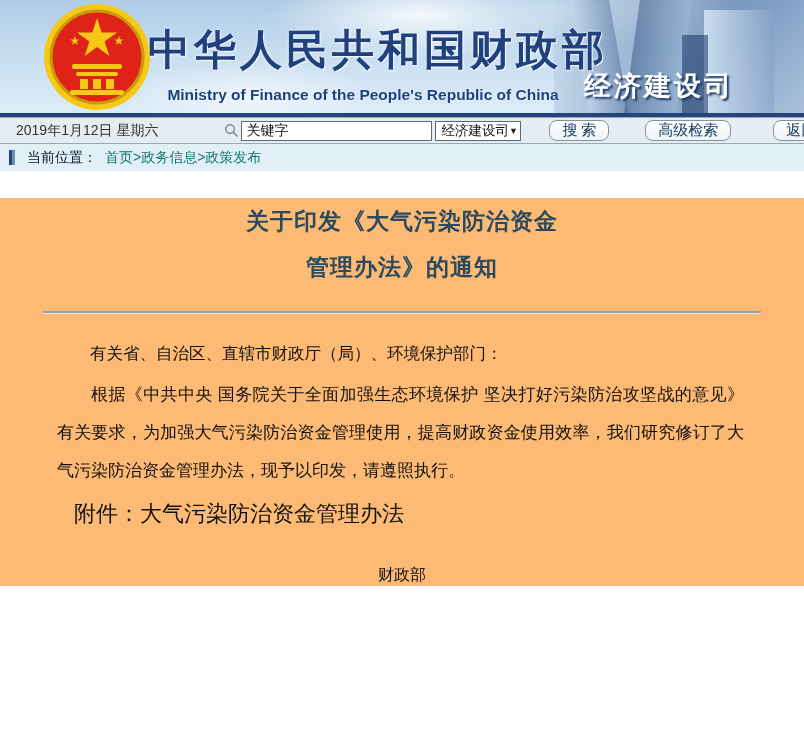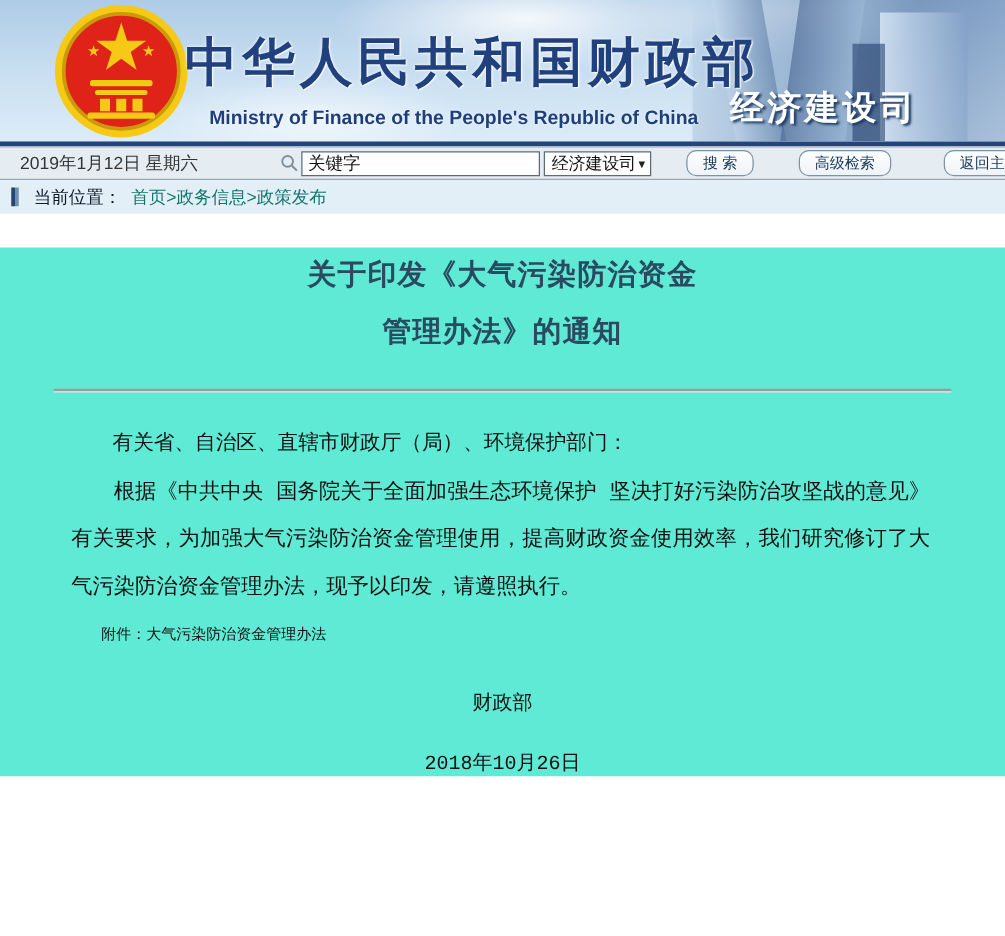--- a/index.html
+++ b/index.html
@@ -116,25 +116,25 @@
     padding: 0 5px;
     cursor: default;
     white-space: nowrap;
   }
   .scope-arrow { font-size: 9px; color: #222222; }
   .tb-btn {
     height: 21px;
     border: 1px solid #7e93a5;
     border-radius: 8px;
     background: linear-gradient(180deg, #ffffff, #eef3f7);
-    font-size: 12px;
+    font-size: 15px;
     color: #16365c;
     padding: 0 12px;
     white-space: nowrap;
-    font-family: Liberation Sans, sans-serif;
+    font-family: Liberation Serif, serif;
     cursor: pointer;
   }
   .btn-search { margin-left: 28px; }
   .btn-adv { margin-left: 36px; }
   .btn-home { margin-left: 42px; }
 
   
   .breadcrumb {
     height: 27px;
     background: #e2eff7;
@@ -146,22 +146,22 @@
     margin-left: 9px;
     width: 6px; height: 15px;
     background: linear-gradient(90deg, #23456f 50%, #6f8fae 50%);
   }
   .crumb-label { margin-left: 12px; color: #0f172a; white-space: nowrap; }
   .crumb-path { margin-left: 8px; color: #0f766e; white-space: nowrap; }
 
   
   .doc {
     position: relative;
-    background: #5eead4;
-    font-family: Liberation Mono, monospace;
+    background: #fdba74;
+    font-family: Liberation Sans, sans-serif;
     color: #111111;
   }
   .doc-title {
     margin-top: 27px;
     text-align: center;
     font-size: 23px;
     font-weight: bold;
     color: #2a4a60;
     line-height: 46px;
     letter-spacing: 1px;
@@ -188,23 +188,23 @@
   .doc-paragraph {
     margin-top: 11px;
     padding: 0 60px 0 57px;
     font-size: 17px;
     line-height: 38px;
     text-indent: 2em;
     text-align: justify;
   }
   .doc-attachment {
     margin-top: 9px;
-    padding-left: 57px;
+    padding-left: 30px;
     text-indent: 2em;
-    font-size: 12px;
+    font-size: 22px;
   }
   .doc-sign { text-align: center; font-size: 16px; }
   .sign-1 { margin-top: 36px; }
   .sign-2 { margin-top: 28px; }
   .sign-date { margin-top: 27px; }
 </style>
 </head>
 <body>
 
 <div class="page">
@@ -266,17 +266,16 @@
   <div class="doc">
     <div class="doc-title">
       <div>关于印发《大气污染防治资金</div>
       <div>管理办法》的通知</div>
     </div>
     <hr class="doc-divider">
     <div class="doc-salutation">有关省、自治区、直辖市财政厅（局）、环境保护部门：</div>
     <div class="doc-paragraph">根据《中共中央 国务院关于全面加强生态环境保护 坚决打好污染防治攻坚战的意见》有关要求，为加强大气污染防治资金管理使用，提高财政资金使用效率，我们研究修订了大气污染防治资金管理办法，现予以印发，请遵照执行。</div>
     <div class="doc-attachment">附件：大气污染防治资金管理办法</div>
     <div class="doc-sign sign-1">财政部</div>
-    <div class="doc-sign sign-date">2018年10月26日</div>
 
   </div>
 
 </div>
 
 </body></html>

